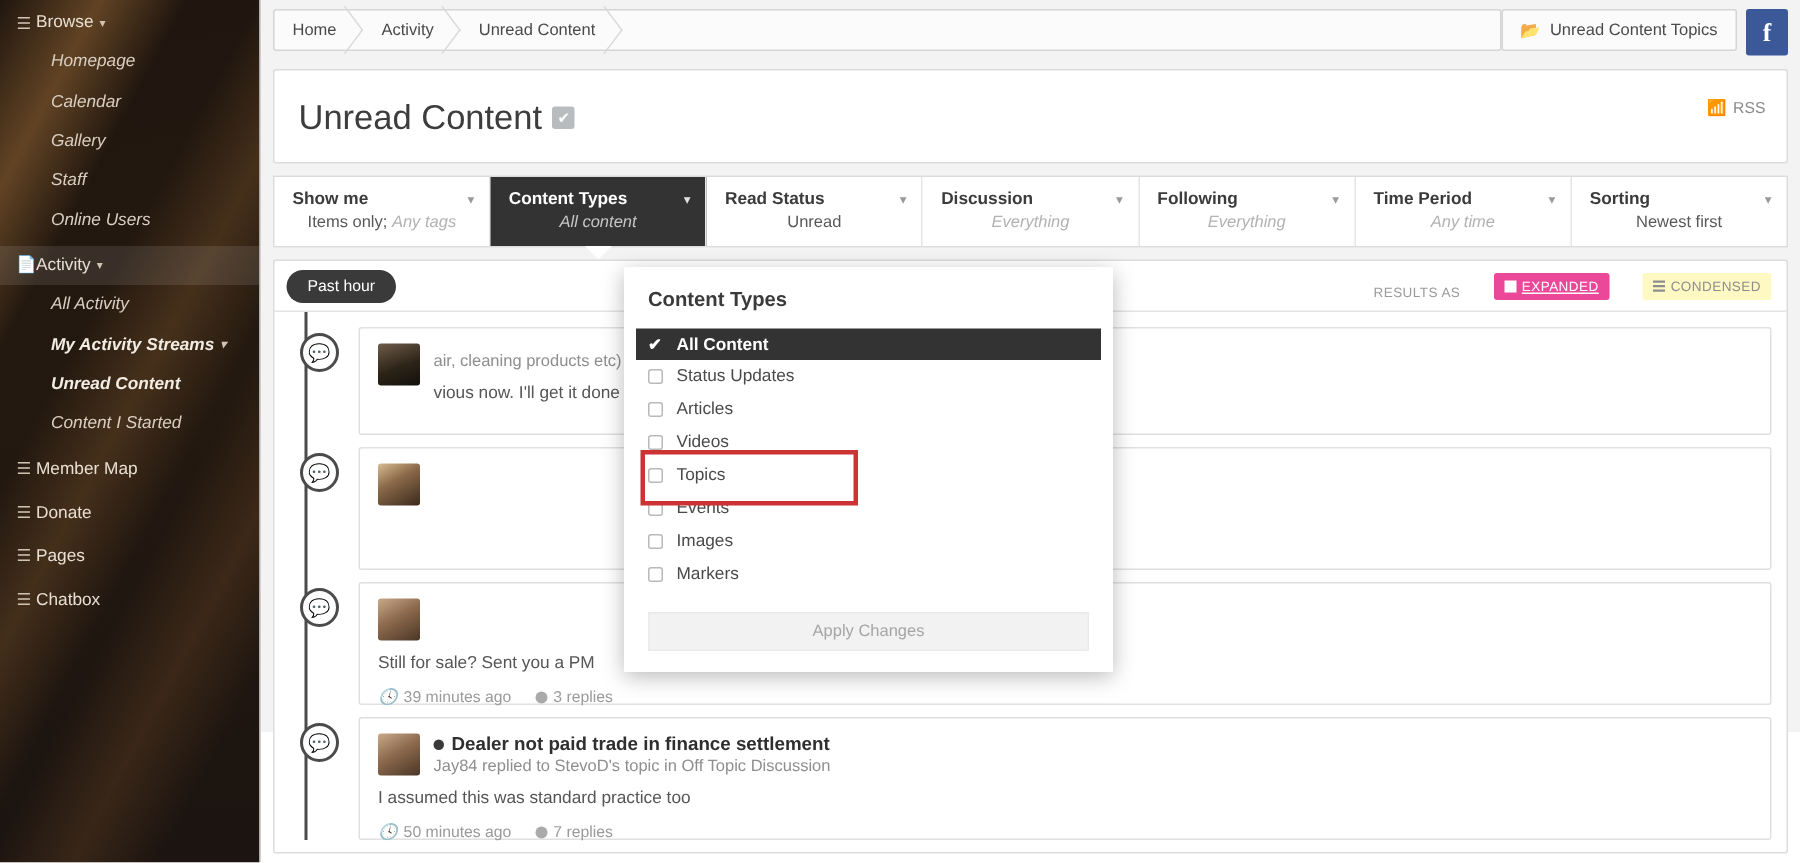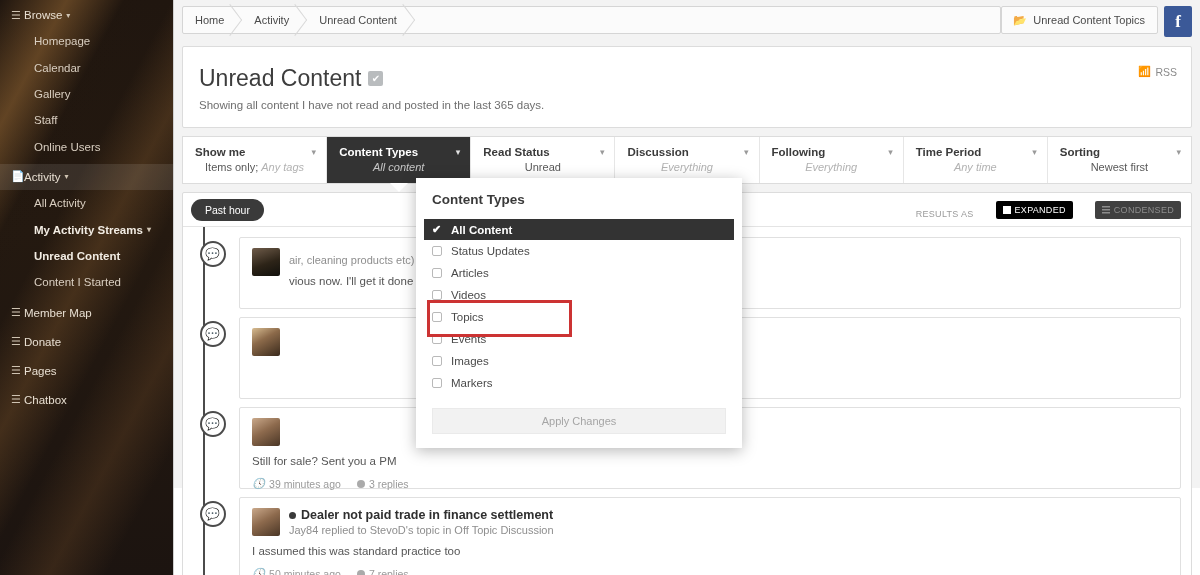--- a/index.html
+++ b/index.html
@@ -19,21 +19,21 @@
       linear-gradient(118deg, rgba(120,78,36,0.00) 0%, rgba(150,104,52,0.55) 14%, rgba(30,20,12,0.05) 26%, rgba(0,0,0,0) 34%),
       linear-gradient(118deg, rgba(0,0,0,0) 36%, rgba(126,86,44,0.38) 48%, rgba(0,0,0,0) 60%),
       linear-gradient(118deg, rgba(0,0,0,0) 62%, rgba(120,80,42,0.30) 74%, rgba(0,0,0,0) 86%),
       linear-gradient(180deg, #20160f 0%, #241910 40%, #1c1410 100%);
     border-right: 1px solid #cfcfcf;
   }
   .sb-row { display: flex; align-items: center; height: 26px; padding-left: 11px; color: #ded3c4; font-size: 11.5px; }
   .sb-head { color: #e8dfd2; }
   .sb-head.active { background: rgba(255,255,255,0.10); }
   .sb-ico { width: 13px; display: inline-block; font-size: 11px; color: #cfc3b2; }
-  .sb-sub { padding-left: 34px; height: 26.4px; display: flex; align-items: center; color: #d9cec0; font-size: 11.5px; }
+  .sb-sub { padding-left: 34px; height: 26.4px; display: flex; align-items: center; color: #d9cec0; font-size: 11.5px; font-style: italic; }
   .sb-sub.bold { font-weight: bold; color: #f2ece3; }
   .caret { font-size: 8px; margin-left: 4px; color: #cfc3b2; }
 
   
   .main { flex: 1; height: 488px; position: relative; background: #f3f3f3; }
 
   .topbar { height: 38px; display: flex; align-items: stretch; padding: 6px 8px 0 8px; }
   .crumbs {
     flex: 1; height: 28px; background: #fbfbfb; border: 1px solid #d5d5d5;
     display: flex; align-items: center; border-radius: 2px;
@@ -89,22 +89,22 @@
 
   
   .results-card { margin: 8px 8px 0 8px; background: #fff; border: 1px solid #dcdcdc; border-radius: 2px; position: relative; }
   .results-bar { height: 34px; display: flex; align-items: center; padding: 0 10px 0 8px; border-bottom: 1px solid #e4e4e4; }
   .pill {
     background: #3a3a3a; color: #fff; font-size: 10.5px; border-radius: 14px; padding: 5px 14px; white-space: nowrap;
   }
   .results-right { margin-left: auto; display: flex; align-items: flex-end; gap: 22px; }
   .results-as { font-size: 9px; color: #9b9b9b; letter-spacing: .3px; }
   .seg { font-size: 9px; letter-spacing: .3px; padding: 4px 7px; display: flex; align-items: center; gap: 4px; border-radius: 2px; }
-  .seg.on { background: #000000; color: #fff; }
-  .seg.off { background: #404040; color: #8d8d8d; }
+  .seg.on { background: #ec4899; color: #fff; text-decoration: underline; }
+  .seg.off { background: #fef9c3; color: #8d8d8d; }
   .sq { width: 8px; height: 8px; background: #fff; display: inline-block; }
   .lines { display: inline-block; width: 8px; height: 8px; background:
       linear-gradient(#8d8d8d,#8d8d8d) 0 0/8px 1.5px no-repeat,
       linear-gradient(#8d8d8d,#8d8d8d) 0 3px/8px 1.5px no-repeat,
       linear-gradient(#8d8d8d,#8d8d8d) 0 6px/8px 1.5px no-repeat; }
 
   
   .feed { position: relative; padding: 10px 10px 0 10px; }
   .rail { position: absolute; left: 20px; top: 0; bottom: 0; width: 2px; background: #4b4b4b; }
   .feed-row { position: relative; display: flex; margin-bottom: 8px; }
@@ -239,21 +239,20 @@
             <span>f</span>
           </div>
       </div>
     </div>
 
     <div class="card hero">
       <h1>
         <span>Unread Content</span>
         <span class="check-badge">✔</span>
       </h1>
-      <p>Showing all content I have not read and posted in the last 365 days.</p>
       <div class="rss">
         <span>📶</span>
         <span>RSS</span>
       </div>
     </div>
 
     <div class="filterbar">
       <div class="fb-item">
         <div class="fb-title">Show me</div>
         <div class="fb-val"><span>Items only;</span> <span class="muted">Any tags</span></div>

